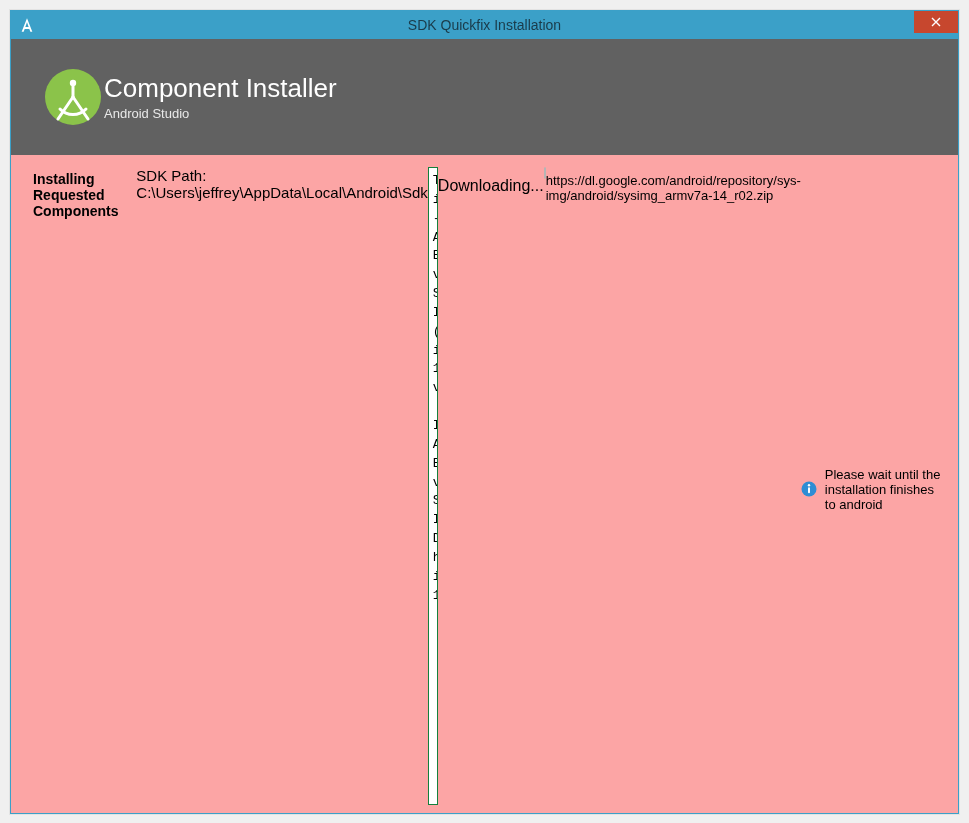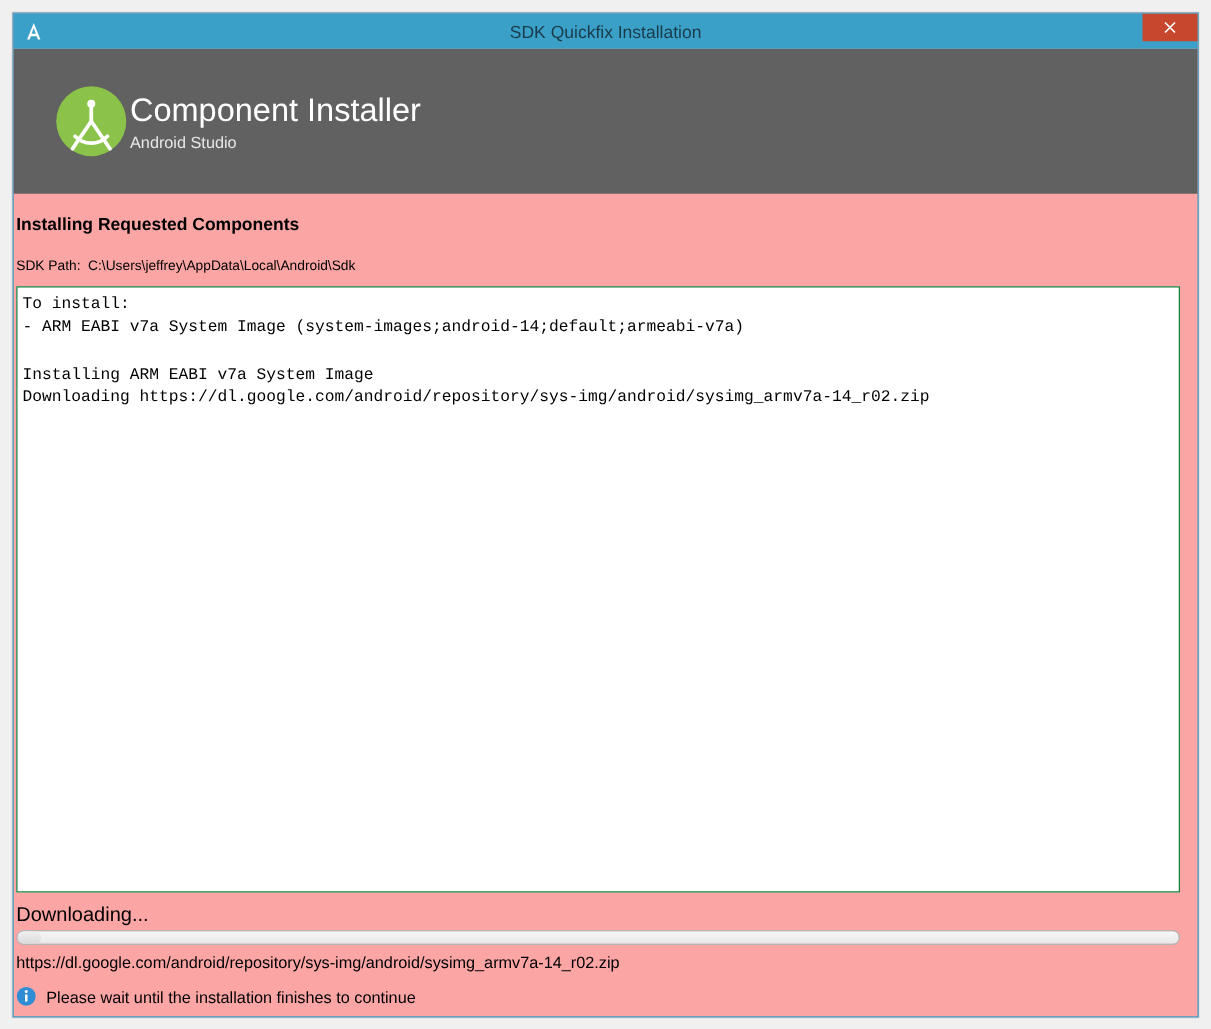--- a/index.html
+++ b/index.html
@@ -71,33 +71,32 @@
     font-size: 26px;
   }
   .header-text .sub {
     color: #e8e8e8;
     font-size: 13px;
     margin-top: 2px;
   }
 
   .content {
     flex: 1;
-    padding: 12px 14px 8px 2px;
-    display: flex;
-    flex-direction: column;
+    padding: 12px 14px 8px 22px;
+    display: flex;
     color: #000;
     min-height: 0;
   }
   .section-title {
     font-weight: bold;
     font-size: 14px;
     margin: 4px 0 20px 0;
   }
   .sdk-path-row {
-    font-size: 11px;
+    font-size: 15px;
     margin-bottom: 10px;
   }
   .log-box {
     flex: 1;
     min-height: 0;
     border: 1px solid #15803d;
     background: #fff;
     padding: 4px 4px;
     font-family: Consolas, "Courier New", monospace;
     font-size: 13px;
@@ -232,18 +231,18 @@
     <div class="url-line">https://dl.google.com/android/repository/sys-img/android/sysimg_armv7a-14_r02.zip</div>
 
     <div class="msg-row">
       <span class="info-icon">
         <svg viewBox="0 0 16 16" width="16" height="16">
           <circle cx="8" cy="8" r="7.5" fill="#2e8dd4"></circle>
           <circle cx="8" cy="4.2" r="1.2" fill="#fff"></circle>
           <rect x="7" y="6.3" width="2" height="6" rx="1" fill="#fff"></rect>
         </svg>
       </span>
-      <span>Please wait until the installation finishes to continue</span>
+      <span>Please wait until the installation finishes to android</span>
     </div>
   </div>
 
 
 </div>
 
 </body></html>

